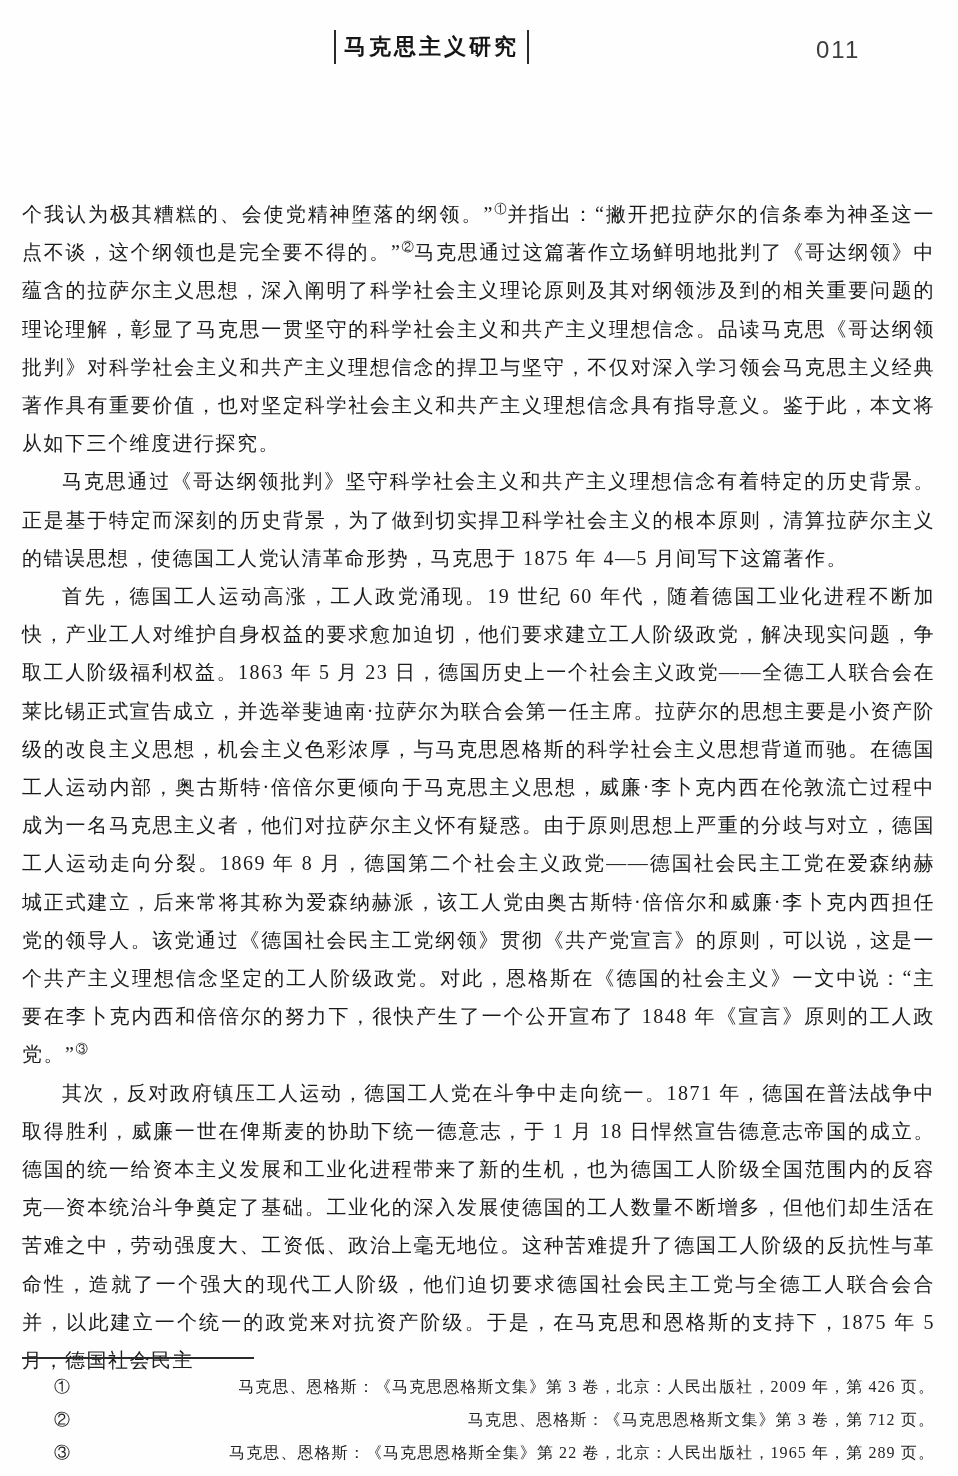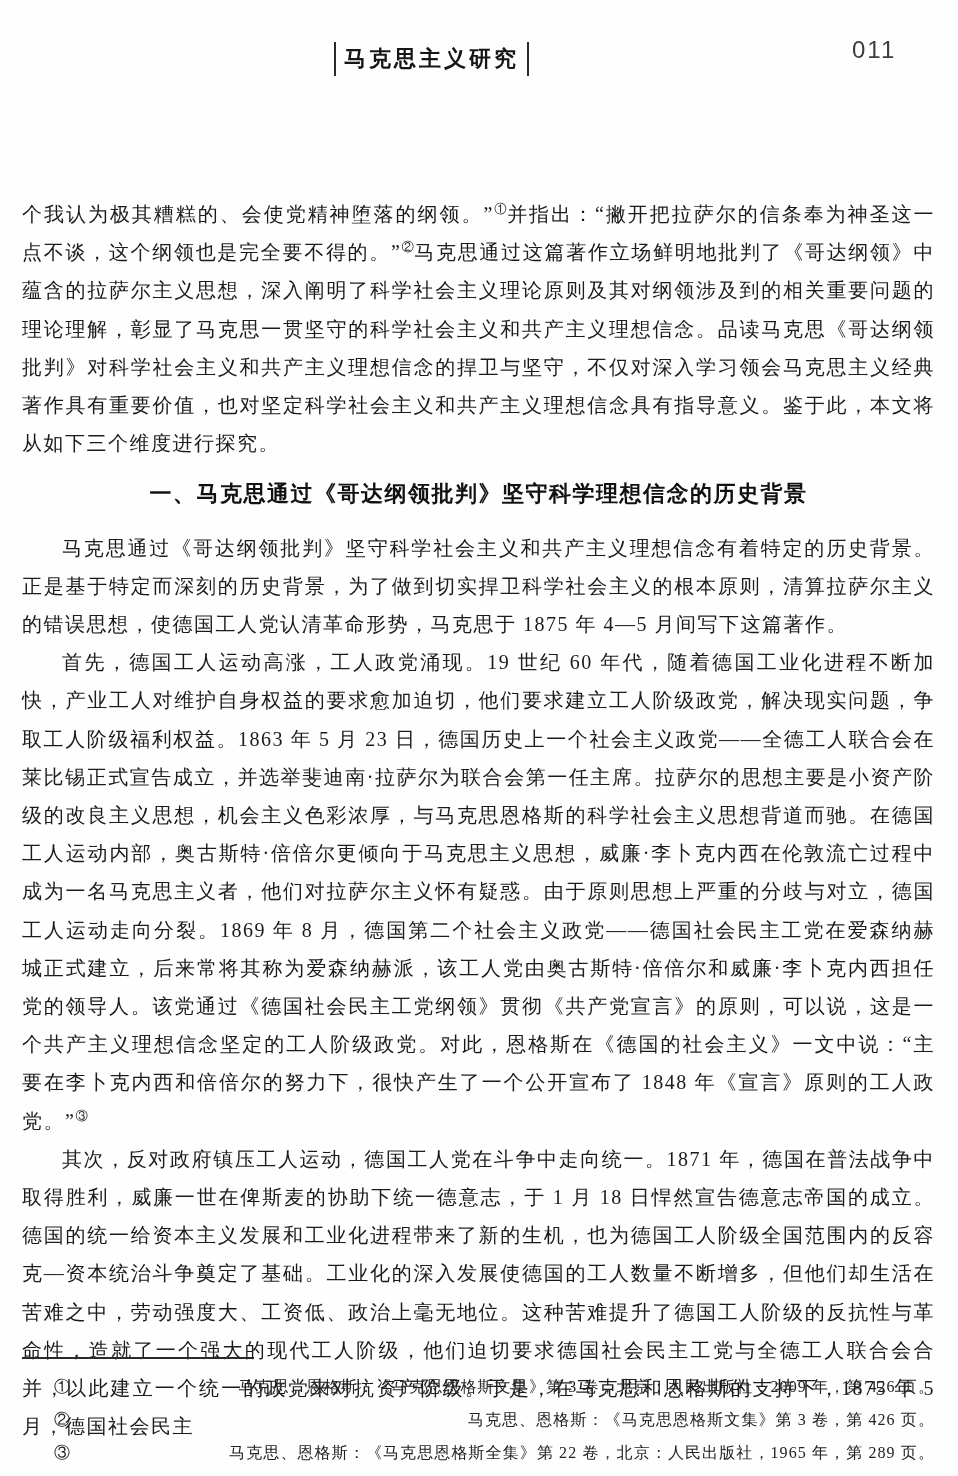--- a/index.html
+++ b/index.html
@@ -13,37 +13,37 @@
     height: 1476px;
     background: #fefefe;
     overflow: hidden;
     font-family: "Liberation Serif", "DejaVu Serif", serif;
     color: #1b1b1b;
   }
 
   
   .journal-title {
     position: absolute;
-    top: 42px;
+    top: 30px;
     left: 334px;
     font-family: "Liberation Sans", "DejaVu Sans", sans-serif;
     font-weight: bold;
     font-size: 22px;
     letter-spacing: 3px;
     line-height: 30px;
     padding: 2px 8px;
     border-left: 2px solid #2a2a2a;
     border-right: 2px solid #2a2a2a;
     color: #161616;
     white-space: nowrap;
   }
   .page-number {
     position: absolute;
     top: 36px;
-    left: 852px;
+    left: 816px;
     font-family: "Liberation Sans", "DejaVu Sans", sans-serif;
     font-size: 24px;
     font-weight: 400;
     letter-spacing: 2px;
     color: #3d3d3d;
   }
 
   
   .content {
     position: absolute;
@@ -116,39 +116,38 @@
   <div>
     <div class="journal-title">马克思主义研究</div>
     <div class="page-number">011</div>
   </div>
 
   <div class="content">
     <div id="intro-container">
         <p class="para">个我认为极其糟糕的、会使党精神堕落的纲领。”<sup>①</sup>并指出：“撇开把拉萨尔的信条奉为神圣这一点不谈，这个纲领也是完全要不得的。”<sup>②</sup>马克思通过这篇著作立场鲜明地批判了《哥达纲领》中蕴含的拉萨尔主义思想，深入阐明了科学社会主义理论原则及其对纲领涉及到的相关重要问题的理论理解，彰显了马克思一贯坚守的科学社会主义和共产主义理想信念。品读马克思《哥达纲领批判》对科学社会主义和共产主义理想信念的捍卫与坚守，不仅对深入学习领会马克思主义经典著作具有重要价值，也对坚定科学社会主义和共产主义理想信念具有指导意义。鉴于此，本文将从如下三个维度进行探究。</p>
       </div>
 
-    <h2 class="section-heading">一、马克思通过《哥达纲领批判》坚守科学理想信念的历史背景</h2>
 
     <div id="body-container">
         <p class="para indent">马克思通过《哥达纲领批判》坚守科学社会主义和共产主义理想信念有着特定的历史背景。正是基于特定而深刻的历史背景，为了做到切实捍卫科学社会主义的根本原则，清算拉萨尔主义的错误思想，使德国工人党认清革命形势，马克思于 1875 年 4—5 月间写下这篇著作。</p>
         <p class="para indent">首先，德国工人运动高涨，工人政党涌现。19 世纪 60 年代，随着德国工业化进程不断加快，产业工人对维护自身权益的要求愈加迫切，他们要求建立工人阶级政党，解决现实问题，争取工人阶级福利权益。1863 年 5 月 23 日，德国历史上一个社会主义政党——全德工人联合会在莱比锡正式宣告成立，并选举斐迪南·拉萨尔为联合会第一任主席。拉萨尔的思想主要是小资产阶级的改良主义思想，机会主义色彩浓厚，与马克思恩格斯的科学社会主义思想背道而驰。在德国工人运动内部，奥古斯特·倍倍尔更倾向于马克思主义思想，威廉·李卜克内西在伦敦流亡过程中成为一名马克思主义者，他们对拉萨尔主义怀有疑惑。由于原则思想上严重的分歧与对立，德国工人运动走向分裂。1869 年 8 月，德国第二个社会主义政党——德国社会民主工党在爱森纳赫城正式建立，后来常将其称为爱森纳赫派，该工人党由奥古斯特·倍倍尔和威廉·李卜克内西担任党的领导人。该党通过《德国社会民主工党纲领》贯彻《共产党宣言》的原则，可以说，这是一个共产主义理想信念坚定的工人阶级政党。对此，恩格斯在《德国的社会主义》一文中说：“主要在李卜克内西和倍倍尔的努力下，很快产生了一个公开宣布了 1848 年《宣言》原则的工人政党。”<sup>③</sup></p>
         <p class="para indent">其次，反对政府镇压工人运动，德国工人党在斗争中走向统一。1871 年，德国在普法战争中取得胜利，威廉一世在俾斯麦的协助下统一德意志，于 1 月 18 日悍然宣告德意志帝国的成立。德国的统一给资本主义发展和工业化进程带来了新的生机，也为德国工人阶级全国范围内的反容克—资本统治斗争奠定了基础。工业化的深入发展使德国的工人数量不断增多，但他们却生活在苦难之中，劳动强度大、工资低、政治上毫无地位。这种苦难提升了德国工人阶级的反抗性与革命性，造就了一个强大的现代工人阶级，他们迫切要求德国社会民主工党与全德工人联合会合并，以此建立一个统一的政党来对抗资产阶级。于是，在马克思和恩格斯的支持下，1875 年 5 月，德国社会民主</p>
       </div>
   </div>
 
   <div class="footnotes">
     <div class="footnote-divider"></div>
     <div id="footnotes-list">
         <div class="footnote">
           <span class="footnote-marker">①</span>
           <span class="footnote-text">马克思、恩格斯：《马克思恩格斯文集》第 3 卷，北京：人民出版社，2009 年，第 426 页。</span>
         </div>
         <div class="footnote">
           <span class="footnote-marker">②</span>
-          <span class="footnote-text">马克思、恩格斯：《马克思恩格斯文集》第 3 卷，第 426 页。</span>
+          <span class="footnote-text">马克思、恩格斯：《马克思恩格斯文集》第 3 卷，第 712 页。</span>
         </div>
         <div class="footnote">
           <span class="footnote-marker">③</span>
           <span class="footnote-text">马克思、恩格斯：《马克思恩格斯全集》第 22 卷，北京：人民出版社，1965 年，第 289 页。</span>
         </div>
       </div>
   </div>
 
 </div>
 

